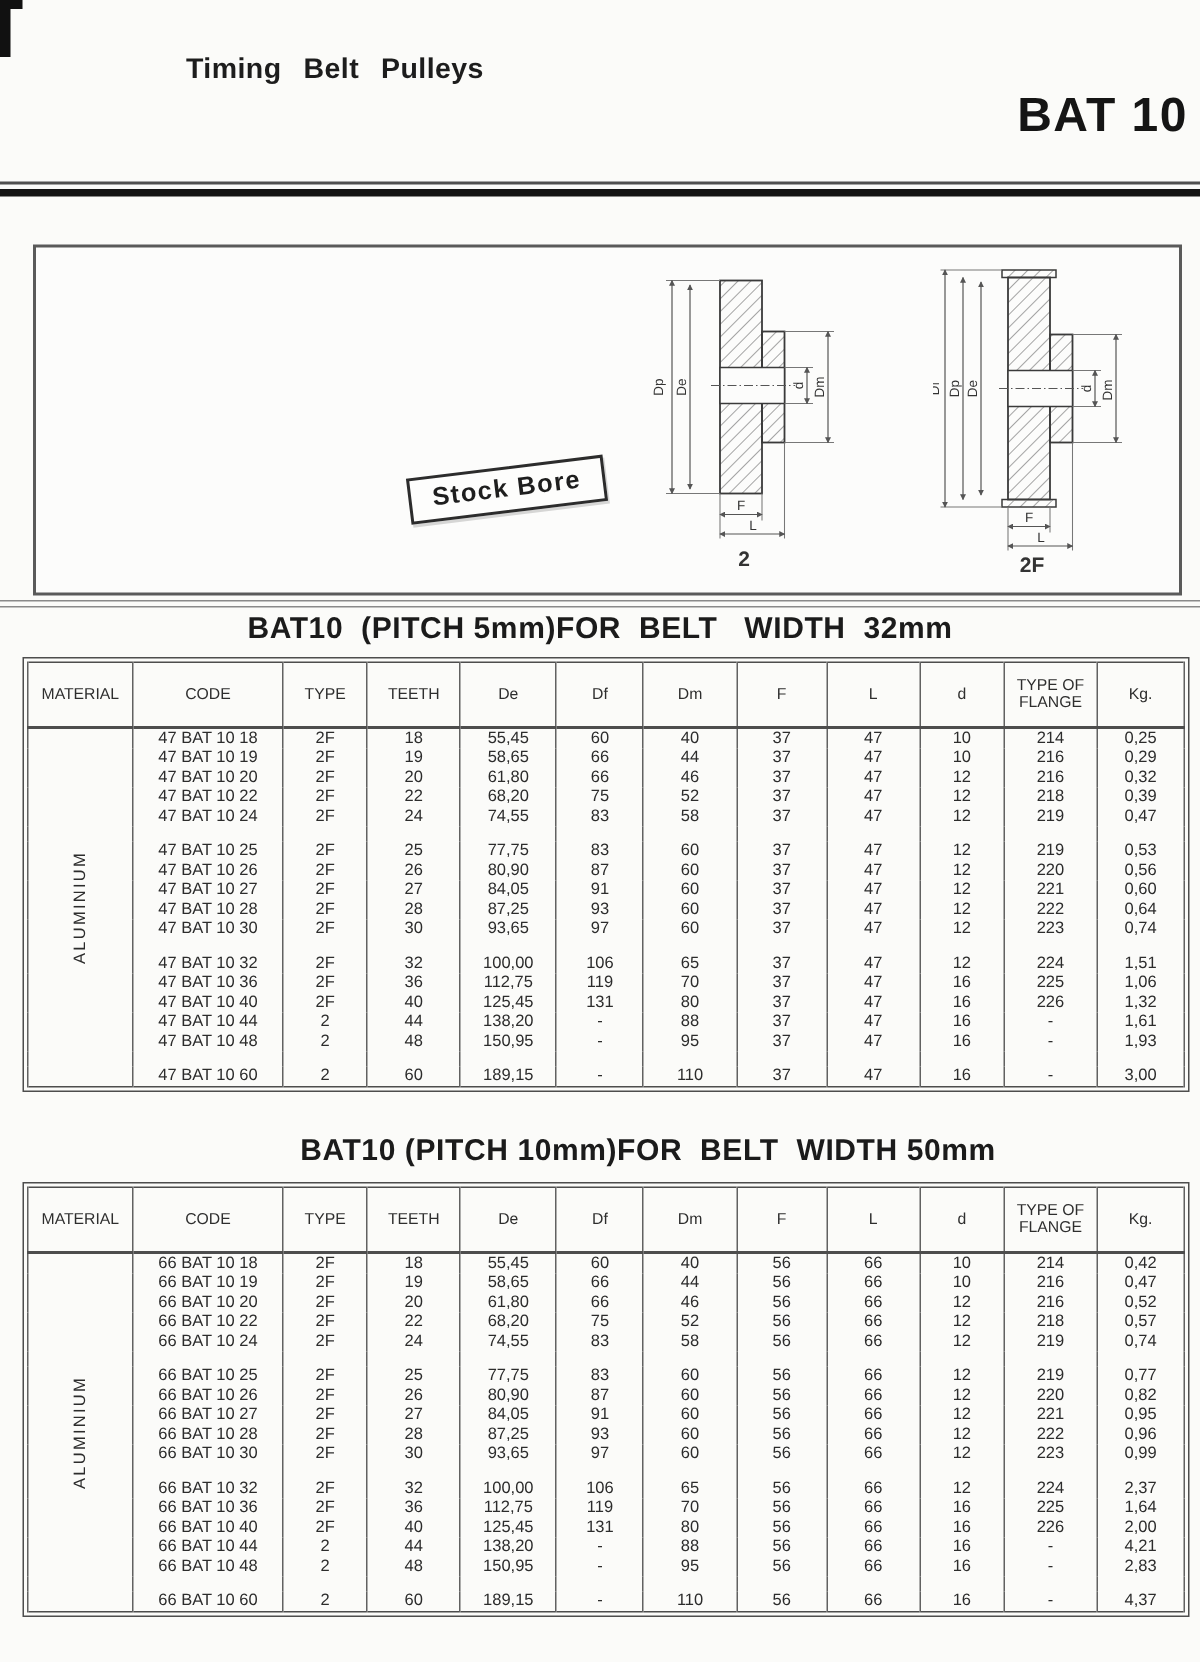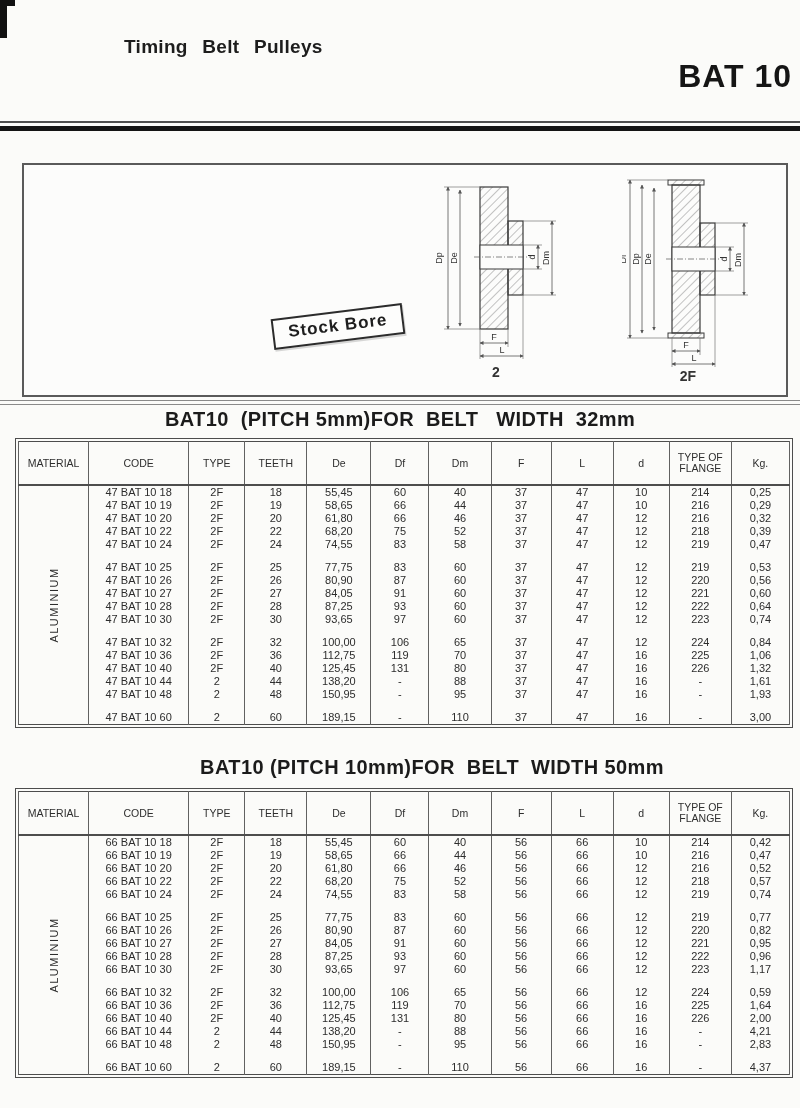--- a/index.html
+++ b/index.html
@@ -356,21 +356,21 @@
             <td>47 BAT 10 32</td>
             <td>2F</td>
             <td>32</td>
             <td>100,00</td>
             <td>106</td>
             <td>65</td>
             <td>37</td>
             <td>47</td>
             <td>12</td>
             <td>224</td>
-            <td>0,84</td>
+            <td>1,51</td>
           </tr>
           <tr>
             <td>47 BAT 10 36</td>
             <td>2F</td>
             <td>36</td>
             <td>112,75</td>
             <td>119</td>
             <td>70</td>
             <td>37</td>
             <td>47</td>
@@ -618,21 +618,21 @@
             <td>66 BAT 10 30</td>
             <td>2F</td>
             <td>30</td>
             <td>93,65</td>
             <td>97</td>
             <td>60</td>
             <td>56</td>
             <td>66</td>
             <td>12</td>
             <td>223</td>
-            <td>1,17</td>
+            <td>0,99</td>
           </tr>
           <tr class="spacer">
             <td></td>
             <td></td>
             <td></td>
             <td></td>
             <td></td>
             <td></td>
             <td></td>
             <td></td>
@@ -644,21 +644,21 @@
             <td>66 BAT 10 32</td>
             <td>2F</td>
             <td>32</td>
             <td>100,00</td>
             <td>106</td>
             <td>65</td>
             <td>56</td>
             <td>66</td>
             <td>12</td>
             <td>224</td>
-            <td>0,59</td>
+            <td>2,37</td>
           </tr>
           <tr>
             <td>66 BAT 10 36</td>
             <td>2F</td>
             <td>36</td>
             <td>112,75</td>
             <td>119</td>
             <td>70</td>
             <td>56</td>
             <td>66</td>

